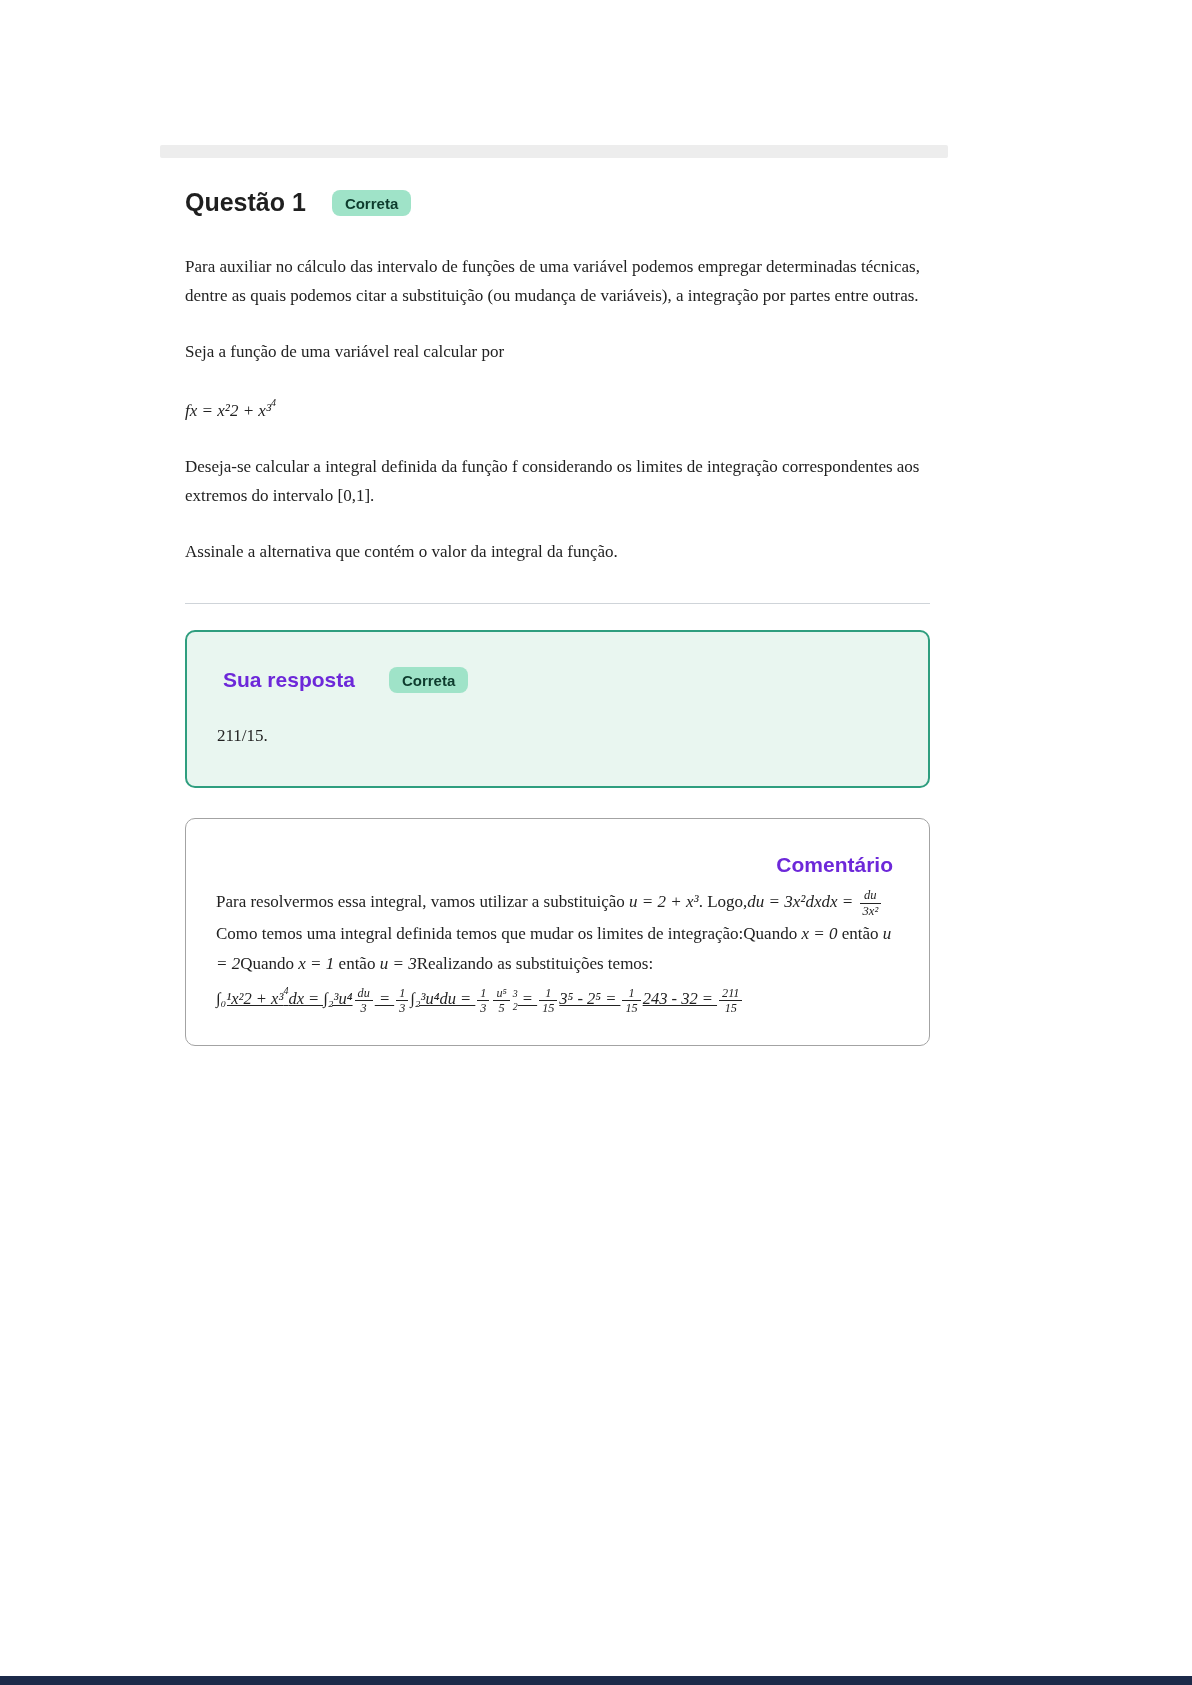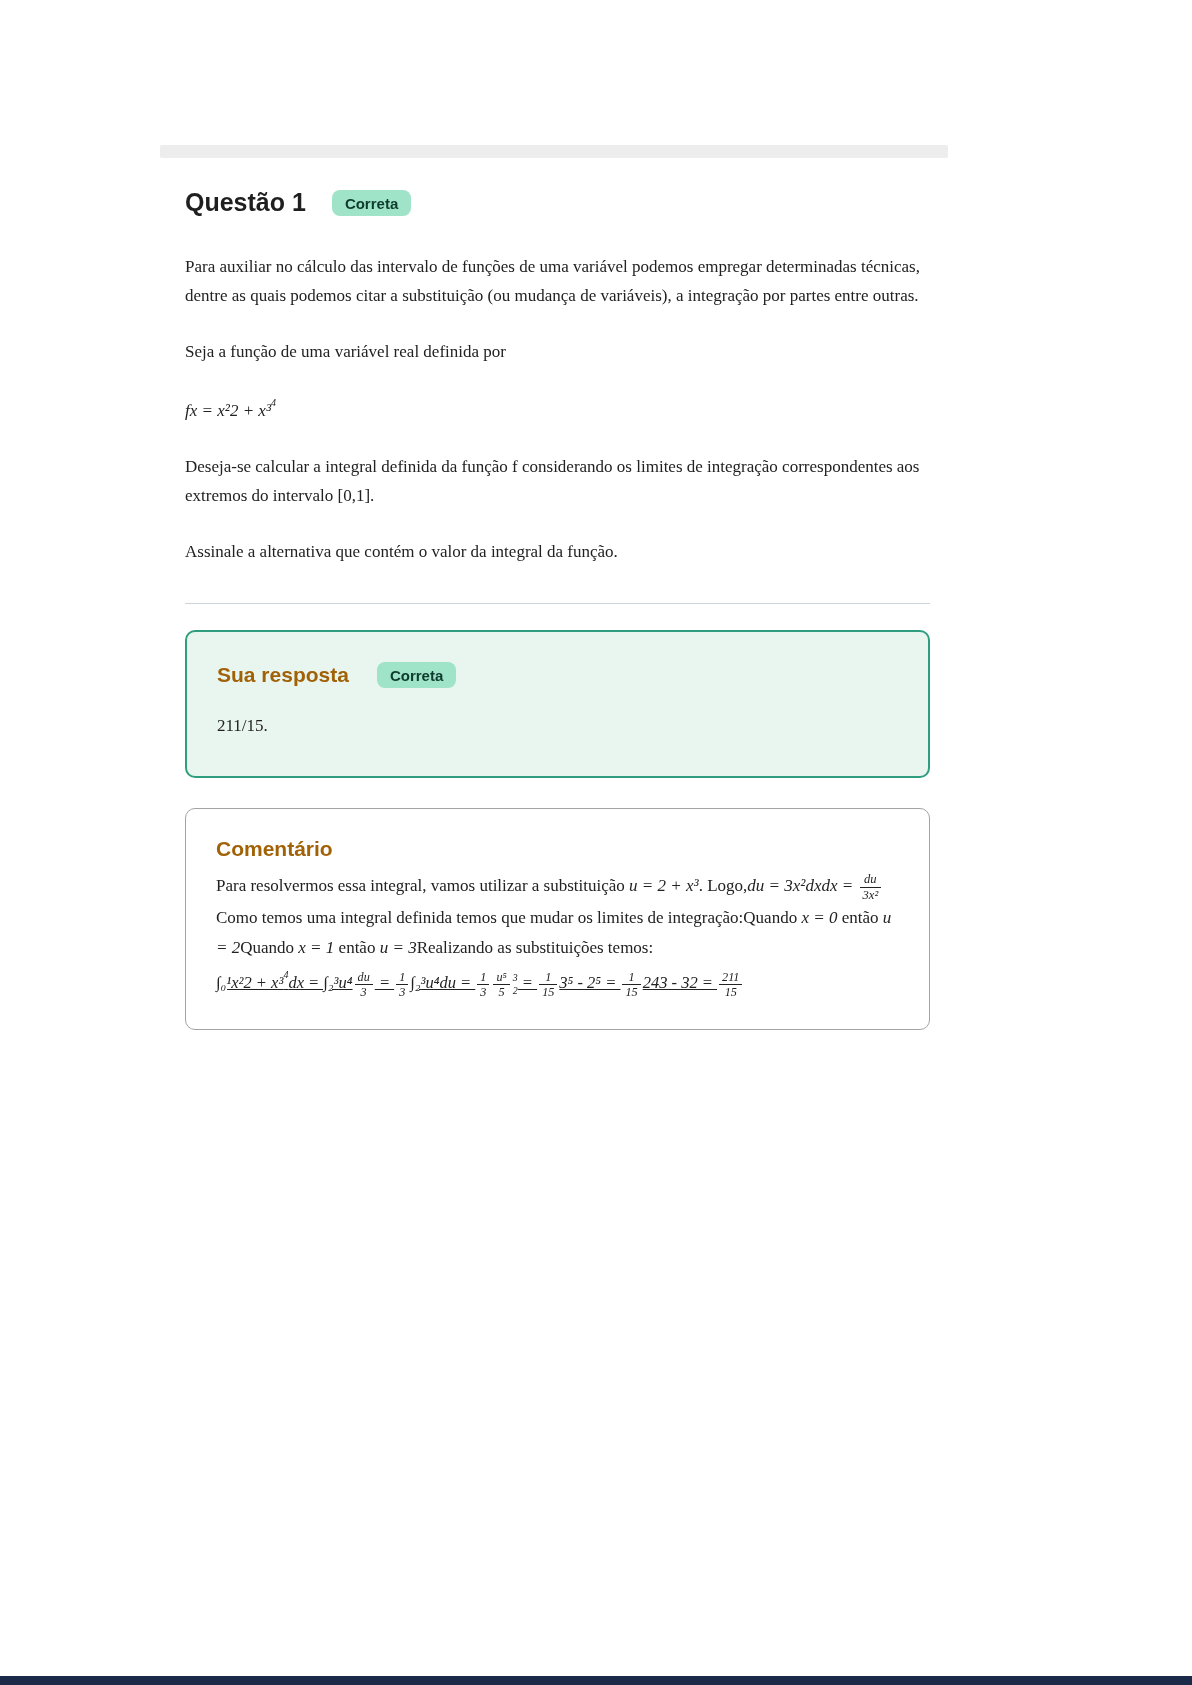--- a/index.html
+++ b/index.html
@@ -38,25 +38,26 @@
     margin: 10px 0 0 0;
   }
   h1 {
     margin: 0;
     font-family: "Liberation Sans", sans-serif;
     font-weight: 700;
     font-size: 25px;
     color: #1f1f1f;
   }
   h2 {
-    margin: 0;
+    margin: 6px;
     font-family: "Liberation Sans", sans-serif;
     font-weight: 700;
     font-size: 21px;
-    color: #a16207;
+    color: #6d28d9;
+    text-align: right;
   }
 
   .badge {
     display: inline-block;
     background: #9fe3c8;
     color: #0d3b2d;
     font-family: "Liberation Sans", sans-serif;
     font-weight: 700;
     font-size: 15px;
     line-height: 1;
@@ -146,21 +147,21 @@
 <div class="top-strip"></div>
 
 <main class="container">
 
   <div class="q-header">
     <h1>Questão 1</h1>
     <span class="badge">Correta</span>
   </div>
 
   <p class="first-p">Para auxiliar no cálculo das intervalo de funções de uma variável podemos empregar determinadas técnicas, dentre as quais podemos citar a substituição (ou mudança de variáveis), a integração por partes entre outras.</p>
-  <p>Seja a função de uma variável real definida por</p>
+  <p>Seja a função de uma variável real calcular por</p>
   <p class="math-line"><span class="mit">fx = x²2 + x³</span><span class="nsup">4</span></p>
   <p>Deseja-se calcular a integral definida da função f considerando os limites de integração correspondentes aos extremos do intervalo [0,1].</p>
   <p>Assinale a alternativa que contém o valor da integral da função.</p>
 
   <hr class="divider">
 
   <section class="answer-card">
     <div class="card-header">
       <h2>Sua resposta</h2>
       <span class="badge">Correta</span>

